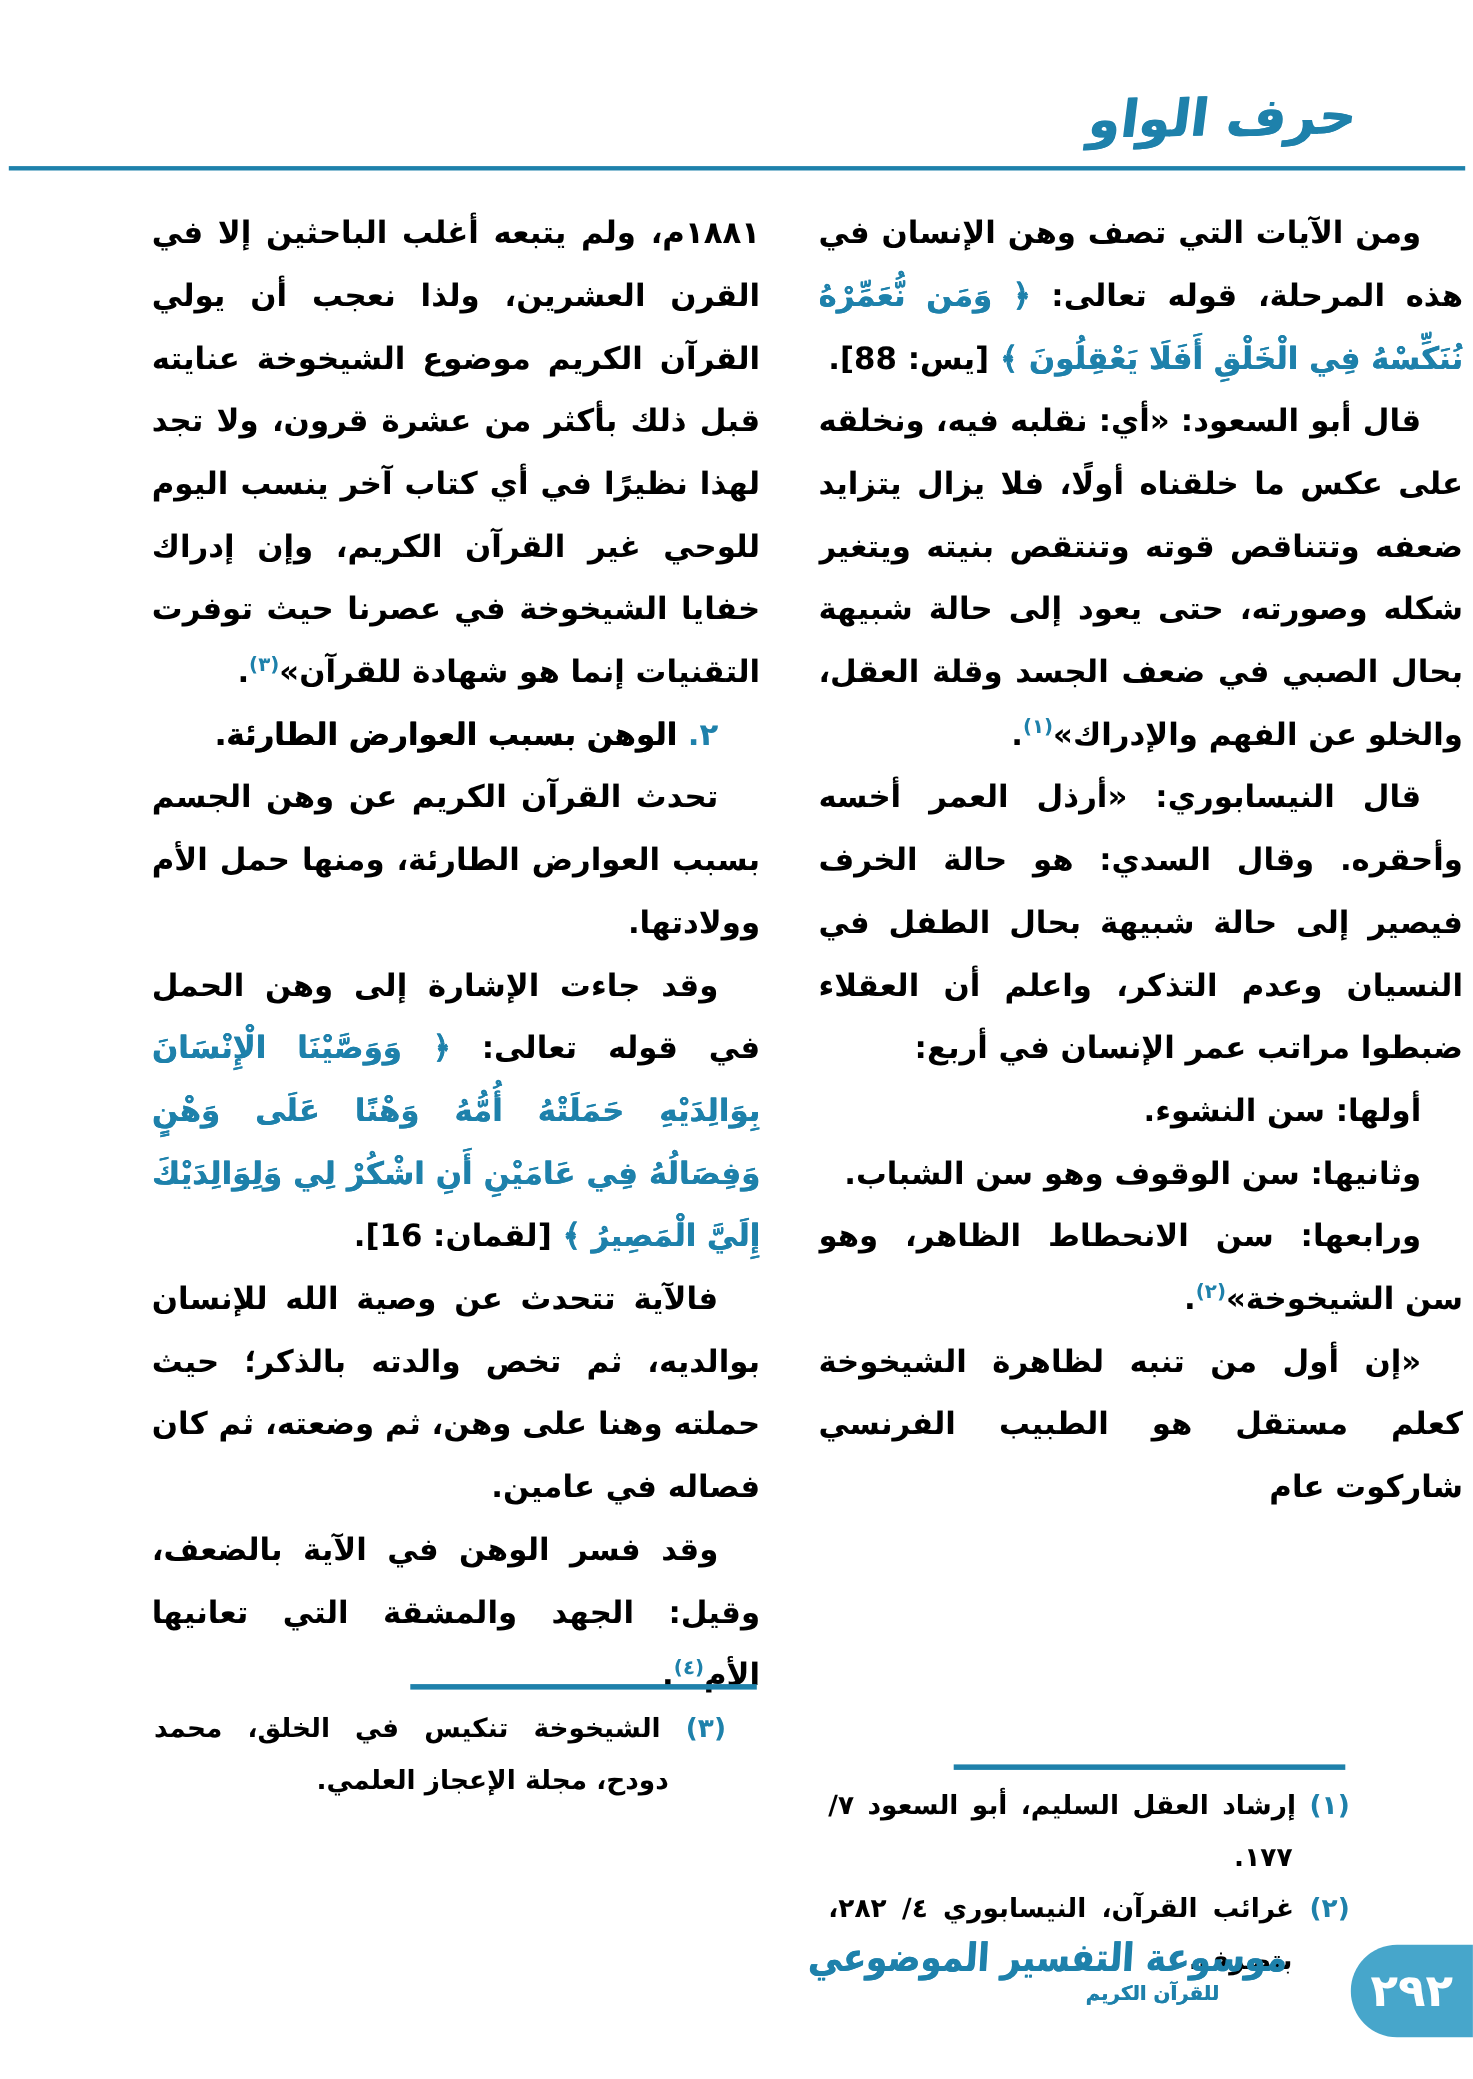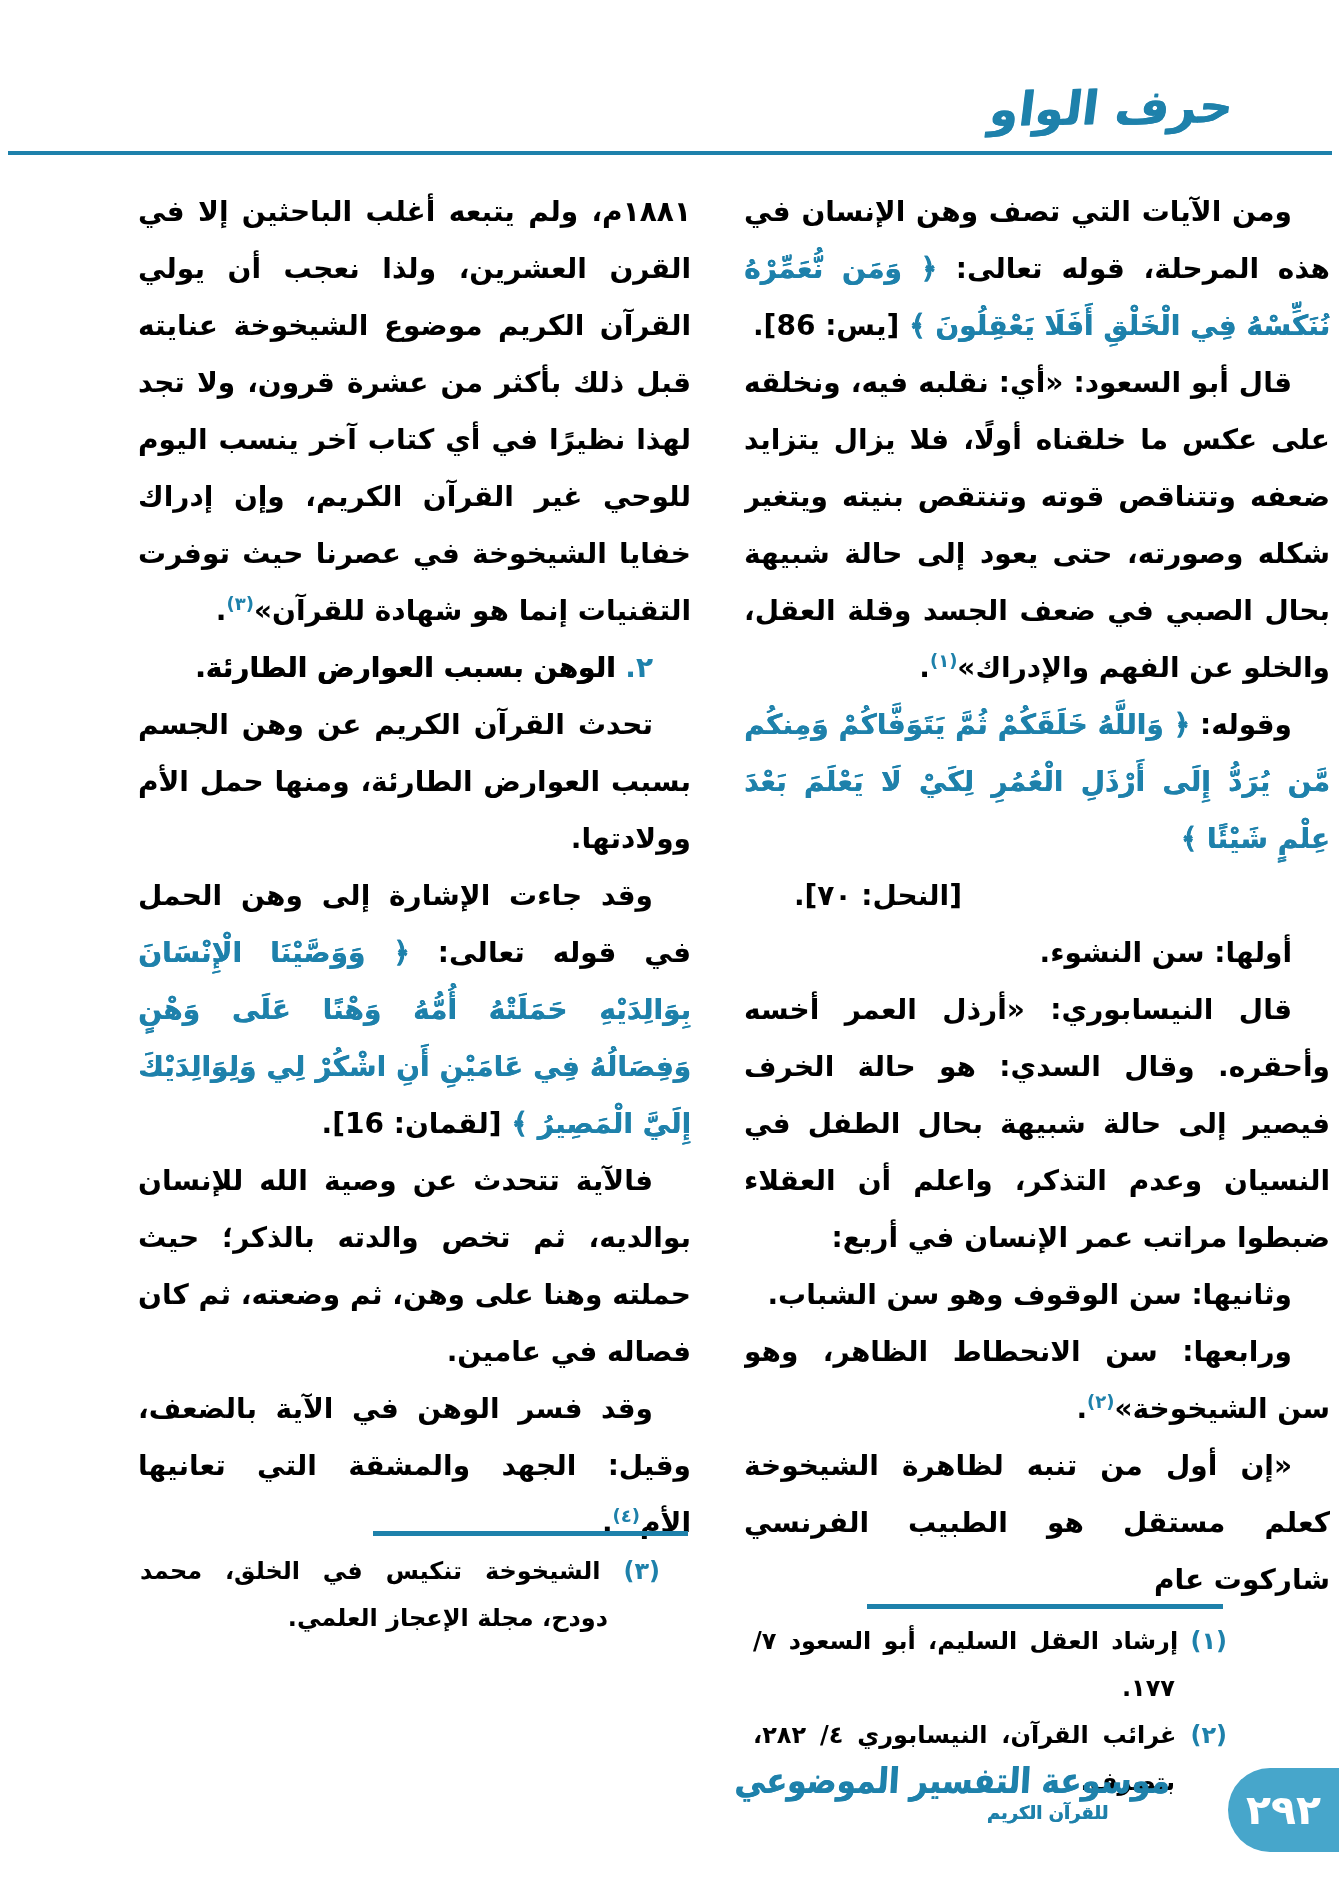--- a/index.html
+++ b/index.html
@@ -67,25 +67,24 @@
 </style>
 </head>
 <body>
 
 <div class="page">
 
   <div class="chapter-title">حرف الواو</div>
   <div class="header-rule"></div>
 
   <div class="col col-right">
-    <p class="indent"><span class="seg seg-text">ومن الآيات التي تصف وهن الإنسان في هذه المرحلة، قوله تعالى: </span><span class="seg seg-quran">﴿ وَمَن نُّعَمِّرْهُ نُنَكِّسْهُ فِي الْخَلْقِ أَفَلَا يَعْقِلُونَ ﴾</span><span class="seg seg-text"> [يس: 86].</span></p>
+    <p class="indent"><span class="seg seg-text">ومن الآيات التي تصف وهن الإنسان في هذه المرحلة، قوله تعالى: </span><span class="seg seg-quran">﴿ وَمَن نُّعَمِّرْهُ نُنَكِّسْهُ فِي الْخَلْقِ أَفَلَا يَعْقِلُونَ ﴾</span><span class="seg seg-text"> [يس: 88].</span></p>
     <p class="indent"><span class="seg seg-text">قال أبو السعود: «أي: نقلبه فيه، ونخلقه على عكس ما خلقناه أولًا، فلا يزال يتزايد ضعفه وتتناقص قوته وتنتقص بنيته ويتغير شكله وصورته، حتى يعود إلى حالة شبيهة بحال الصبي في ضعف الجسد وقلة العقل، والخلو عن الفهم والإدراك»</span><span class="seg seg-note">(١)</span><span class="seg seg-text">.</span></p>
-    <p class="indent"><span class="seg seg-text">وقوله: </span><span class="seg seg-quran">﴿ وَاللَّهُ خَلَقَكُمْ ثُمَّ يَتَوَفَّاكُمْ وَمِنكُم مَّن يُرَدُّ إِلَى أَرْذَلِ الْعُمُرِ لِكَيْ لَا يَعْلَمَ بَعْدَ عِلْمٍ شَيْئًا ﴾</span><span class="seg seg-refblock">[النحل: ٧٠].</span></p>
+    <p class="indent"><span class="seg seg-text">قال النيسابوري: «أرذل العمر أخسه وأحقره. وقال السدي: هو حالة الخرف فيصير إلى حالة شبيهة بحال الطفل في النسيان وعدم التذكر، واعلم أن العقلاء ضبطوا مراتب عمر الإنسان في أربع:</span></p>
     <p class="indent"><span class="seg seg-text">أولها: سن النشوء.</span></p>
-    <p class="indent"><span class="seg seg-text">قال النيسابوري: «أرذل العمر أخسه وأحقره. وقال السدي: هو حالة الخرف فيصير إلى حالة شبيهة بحال الطفل في النسيان وعدم التذكر، واعلم أن العقلاء ضبطوا مراتب عمر الإنسان في أربع:</span></p>
     <p class="indent"><span class="seg seg-text">وثانيها: سن الوقوف وهو سن الشباب.</span></p>
     <p class="indent"><span class="seg seg-text">ورابعها: سن الانحطاط الظاهر، وهو سن الشيخوخة»</span><span class="seg seg-note">(٢)</span><span class="seg seg-text">.</span></p>
     <p class="indent"><span class="seg seg-text">«إن أول من تنبه لظاهرة الشيخوخة كعلم مستقل هو الطبيب الفرنسي شاركوت عام</span></p>
   </div>
 
   <div class="col col-left">
     <p><span class="seg seg-text">١٨٨١م، ولم يتبعه أغلب الباحثين إلا في القرن العشرين، ولذا نعجب أن يولي القرآن الكريم موضوع الشيخوخة عنايته قبل ذلك بأكثر من عشرة قرون، ولا تجد لهذا نظيرًا في أي كتاب آخر ينسب اليوم للوحي غير القرآن الكريم، وإن إدراك خفايا الشيخوخة في عصرنا حيث توفرت التقنيات إنما هو شهادة للقرآن»</span><span class="seg seg-note">(٣)</span><span class="seg seg-text">.</span></p>
     <p class="indent"><span class="seg seg-num">٢. </span><span class="seg seg-head">الوهن بسبب العوارض الطارئة.</span></p>
     <p class="indent"><span class="seg seg-text">تحدث القرآن الكريم عن وهن الجسم بسبب العوارض الطارئة، ومنها حمل الأم وولادتها.</span></p>
     <p class="indent"><span class="seg seg-text">وقد جاءت الإشارة إلى وهن الحمل في قوله تعالى: </span><span class="seg seg-quran">﴿ وَوَصَّيْنَا الْإِنْسَانَ بِوَالِدَيْهِ حَمَلَتْهُ أُمُّهُ وَهْنًا عَلَى وَهْنٍ وَفِصَالُهُ فِي عَامَيْنِ أَنِ اشْكُرْ لِي وَلِوَالِدَيْكَ إِلَيَّ الْمَصِيرُ ﴾</span><span class="seg seg-text"> [لقمان: 16].</span></p>

